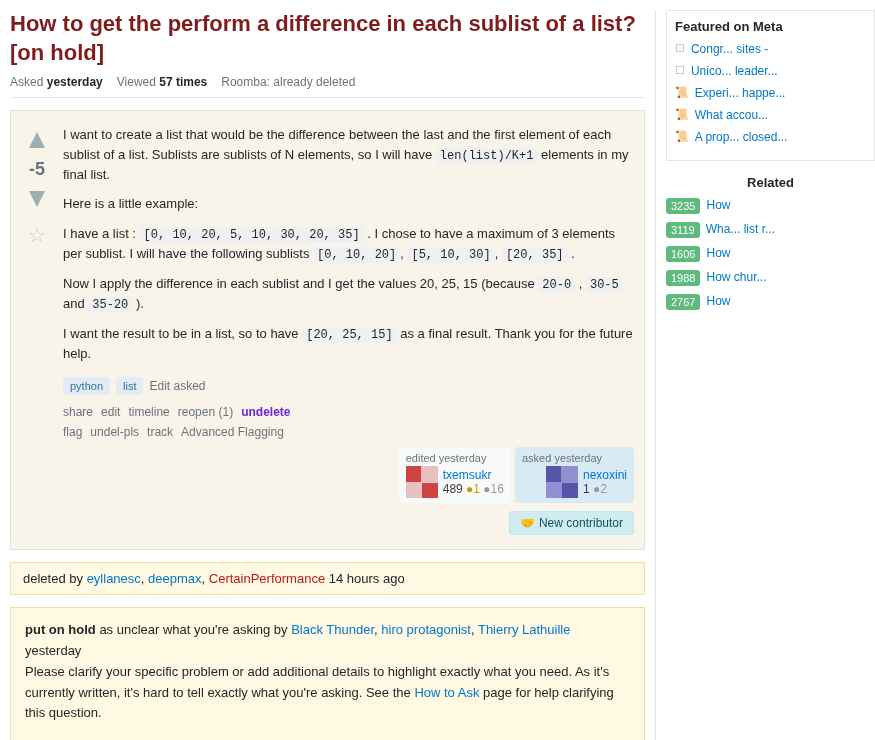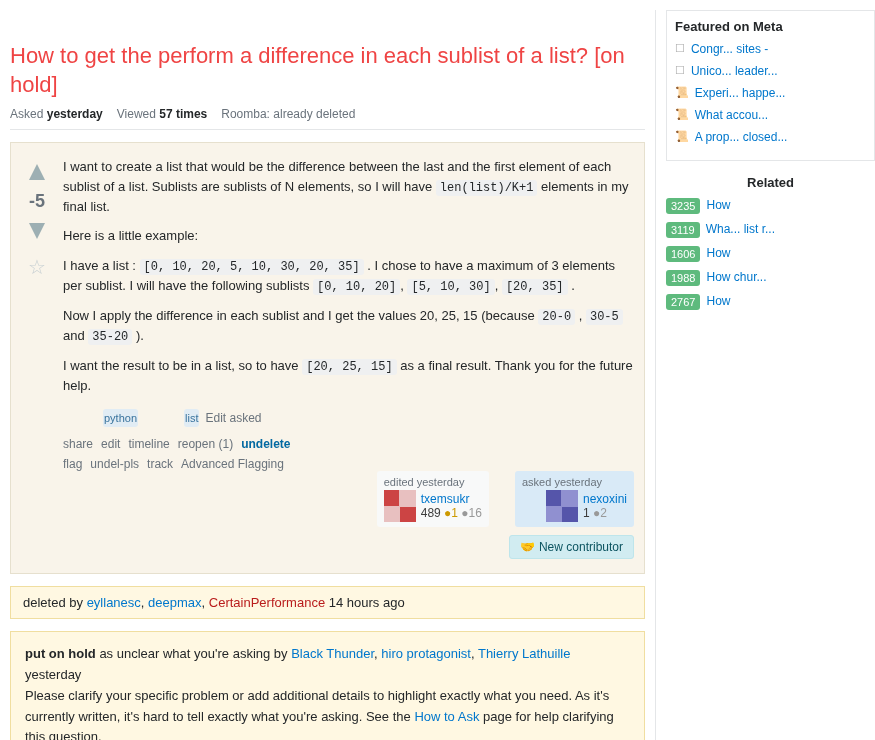--- a/index.html
+++ b/index.html
@@ -22,25 +22,24 @@
     }
     .sidebar {
       width: 220px;
       flex-shrink: 0;
       padding-left: 10px;
       border-left: 1px solid #e4e6e8;
     }
     
     .question-title {
       font-size: 22px;
-      font-weight: normal;
+      font-weight: bold;
       line-height: 1.3;
       margin-bottom: 8px;
-      color: #ef4444;
-      margin-top: 32px;
+      color: #7f1d1d;
     }
     
     .question-meta {
       display: flex;
       gap: 14px;
       font-size: 12px;
       color: #6a737c;
       margin-bottom: 12px;
       border-bottom: 1px solid #e4e6e8;
       padding-bottom: 8px;
@@ -108,53 +107,53 @@
     .tags-row {
       margin: 14px 0 10px 0;
       display: flex;
       align-items: center;
       gap: 6px;
       flex-wrap: wrap;
     }
     .tag {
       background: #e1ecf4;
       color: #39739d;
-      padding: 3px 1px;
+      padding: 3px 7px;
       border-radius: 3px;
       font-size: 11px;
       cursor: pointer;
       text-decoration: none;
-      margin-left: 40px;
     }
     .edit-tags {
       font-size: 12px;
       color: #6a737c;
       cursor: pointer;
     }
     .post-actions {
       display: flex;
       gap: 0;
       font-size: 12px;
       color: #6a737c;
       margin-top: 6px;
       flex-wrap: wrap;
     }
     .post-actions a {
       color: #6a737c;
       text-decoration: none;
       margin-right: 8px;
     }
     .post-actions .undelete {
-      color: #0369a1;
+      color: #6d28d9;
       font-weight: bold;
     }
     .editor-info {
       display: flex;
       justify-content: flex-end;
-      gap: 26px;
+      margin-top: 8px;
+      gap: 4px;
     }
     .editor-card {
       background: #f8f9f9;
       padding: 5px 7px;
       border-radius: 3px;
       display: flex;
       align-items: flex-start;
       gap: 6px;
       font-size: 11px;
     }

